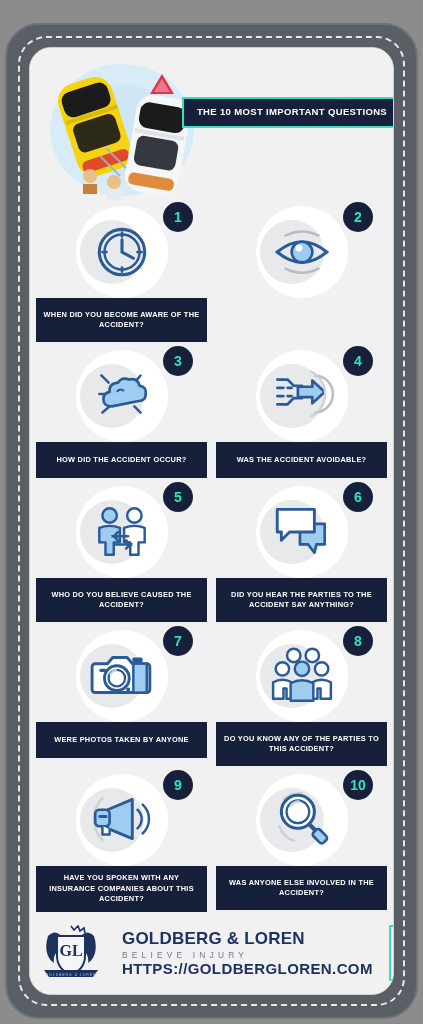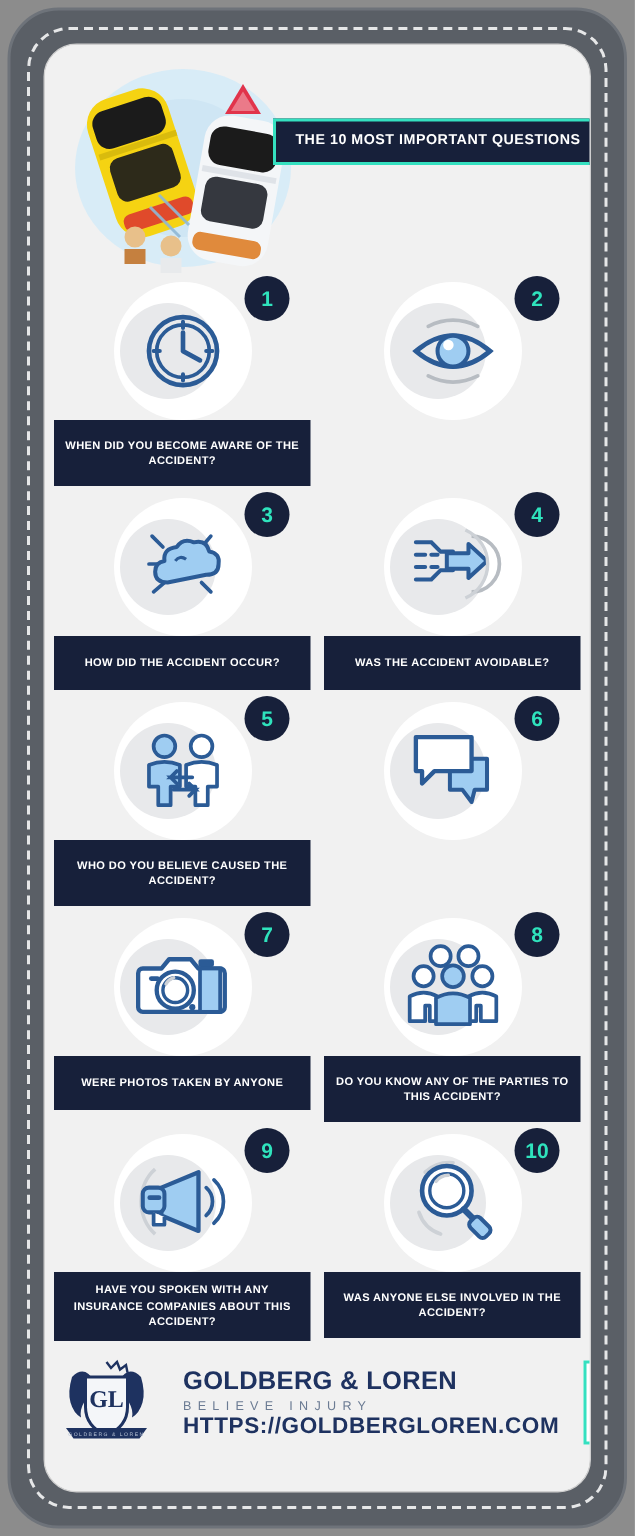--- a/index.html
+++ b/index.html
@@ -15,20 +15,21 @@
     position: absolute; inset: 0;
     background: #8c8c8c;
     padding: 6px;
   }
   .road {
     position: absolute; inset: 5px;
     border-radius: 34px;
     background: #5a5f66;
     border: 2px solid #6e737a;
     overflow: hidden;
+    margin-top: 18px;
   }
   .road-inner-edge {
     position: absolute; inset: 22px;
     border-radius: 22px;
     background: #f1f1f1;
     border: 1px solid #cfcfcf;
   }
   
   .lane {
     position: absolute; inset: 11px;
@@ -273,20 +274,21 @@
         <div class="card">
           <div class="icon-wrap">
             <div class="icon-disc"></div>
             <div class="icon-blob"></div>
             <div class="badge">6</div>
             <svg class="icon-svg" viewBox="0 0 64 64">
               <path d="M30 26 h24 v20 h-8 l-2 8 l-6 -8 h-8 z" fill="#9fcdf2" stroke="#2b5b96" stroke-width="2.6" stroke-linejoin="round"></path>
               <path d="M8 12 h36 v22 h-24 l-8 8 v-8 h-4 z" fill="#fff" stroke="#2b5b96" stroke-width="2.8" stroke-linejoin="round"></path>
             </svg>
           </div>
+          <div class="qlabel tall">DID YOU HEAR THE PARTIES TO THE ACCIDENT SAY ANYTHING?</div>
         </div>
 
         <div class="card">
           <div class="icon-wrap">
             <div class="icon-disc"></div>
             <div class="icon-blob"></div>
             <div class="badge">7</div>
             <svg class="icon-svg" viewBox="0 0 64 64">
               <rect x="42" y="16" width="10" height="5" rx="1.5" fill="#2b5b96"></rect>
               <path d="M6 22 h12 l5 -6 h14 l5 6 h14 a3 3 0 0 1 3 3 v22 a3 3 0 0 1 -3 3 h-50 a3 3 0 0 1 -3 -3 v-22 a3 3 0 0 1 3 -3 z" fill="#fff" stroke="#2b5b96" stroke-width="2.8" stroke-linejoin="round"></path>

